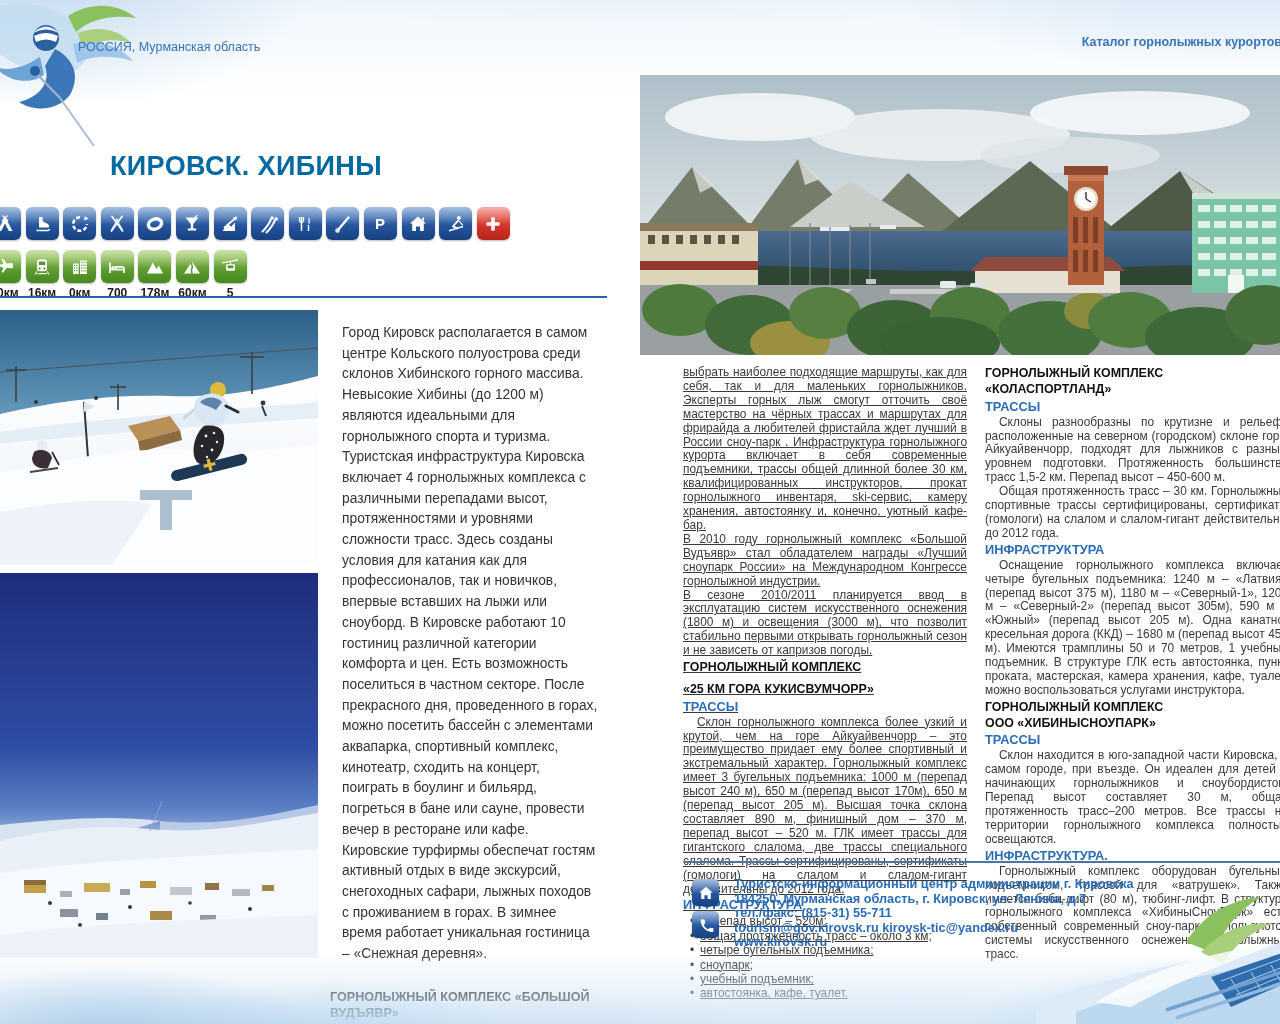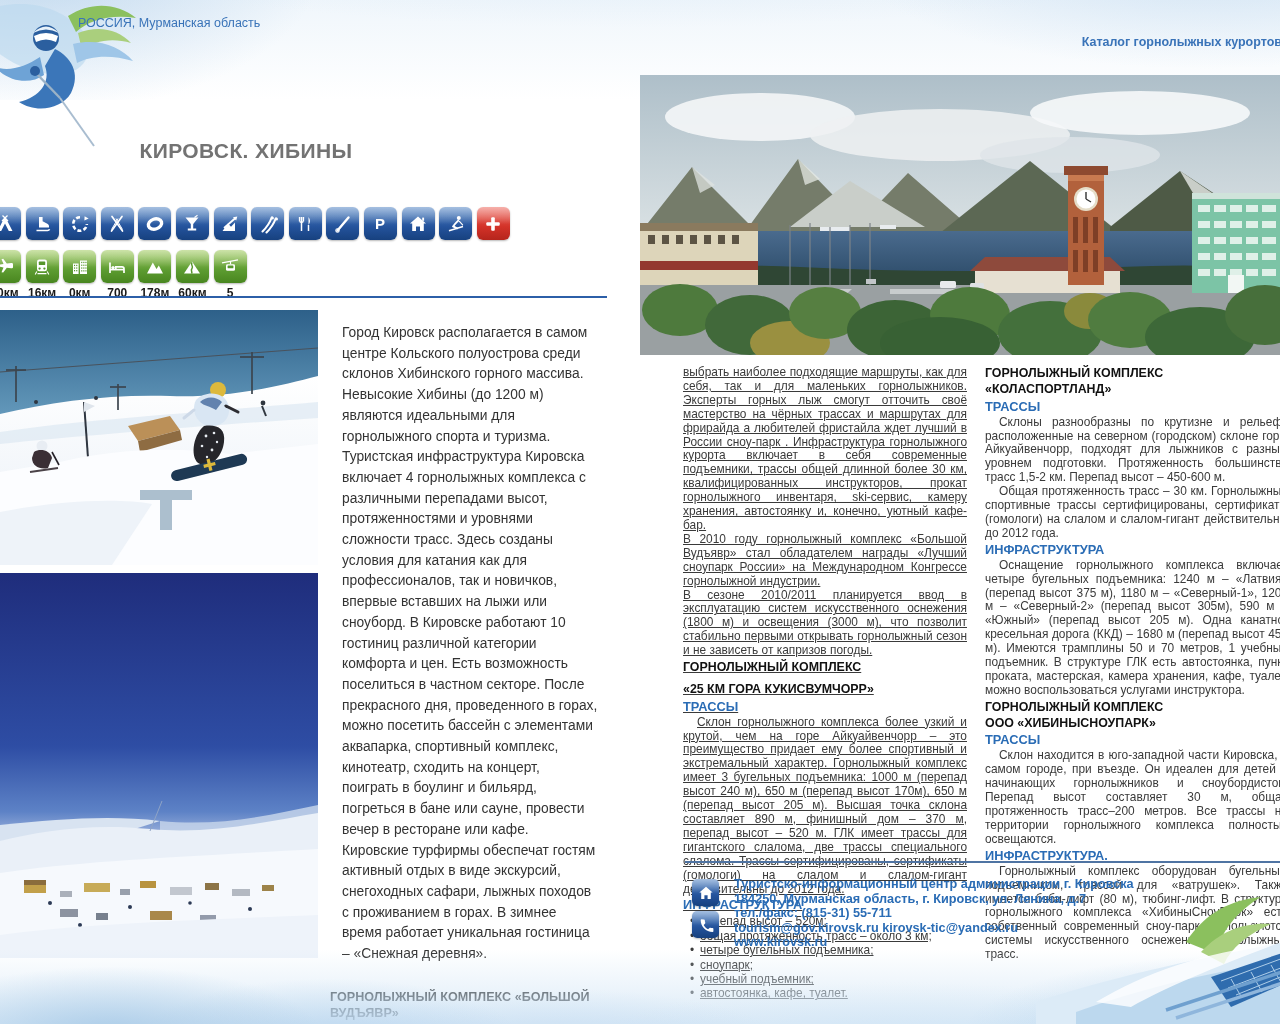--- a/index.html
+++ b/index.html
@@ -1,24 +1,24 @@
 <!DOCTYPE html>
 <html><head>
 <meta charset="utf-8">
 <style>
   html,body{margin:0;padding:0;}
   #page{position:relative;width:1280px;height:1024px;overflow:hidden;background:#ffffff;
         font-family:"Liberation Sans","DejaVu Sans",sans-serif;color:#3a3a3a;}
   .abs{position:absolute;}
 
   
-  .region-label{left:78px;top:16px;font-size:12.5px;color:#3973b8;}
+  .region-label{left:78px;top:40px;font-size:12.5px;color:#3973b8;}
   .catalog-label{right:-2px;top:35px;font-size:12.5px;font-weight:700;color:#3973b8;}
-  .page-title{left:0;top:139px;width:492px;text-align:center;font-size:21px;font-weight:700;
-              color:#737373;letter-spacing:.4px;}
+  .page-title{left:0;top:151px;width:492px;text-align:center;font-size:27px;font-weight:700;
+              color:#0369a1;letter-spacing:.4px;}
 
   
   .amenity-row{left:-12px;top:207px;display:flex;gap:4.6px;}
   .stats-row{left:-12px;top:250px;display:flex;gap:4.6px;}
   .tile{width:33px;height:33px;border-radius:6px;display:flex;align-items:center;justify-content:center;
         box-shadow:0 1px 2px rgba(0,0,0,.28);}
   .tile-blue{background-image:linear-gradient(180deg,rgba(255,255,255,.45),rgba(255,255,255,0) 52%),
              linear-gradient(180deg,#5d8cc8,#24539c 60%,#17417f);}
   .tile-red{background-image:linear-gradient(180deg,rgba(255,255,255,.45),rgba(255,255,255,0) 52%),
             linear-gradient(180deg,#ef7066,#d33228 60%,#b5251c);}

